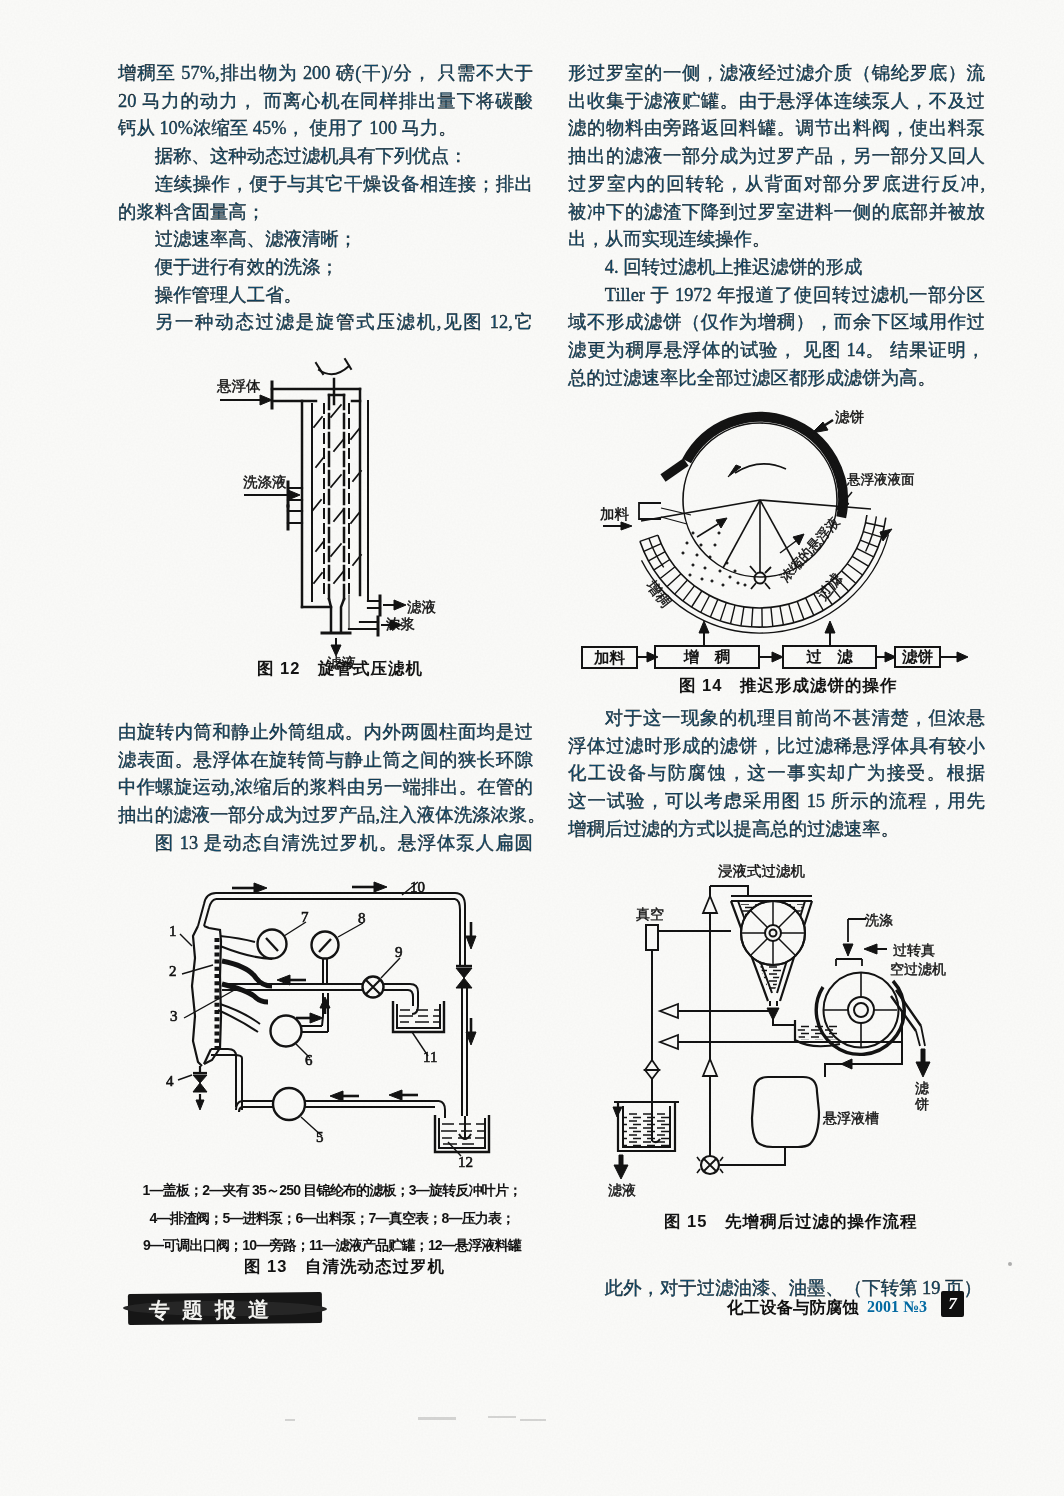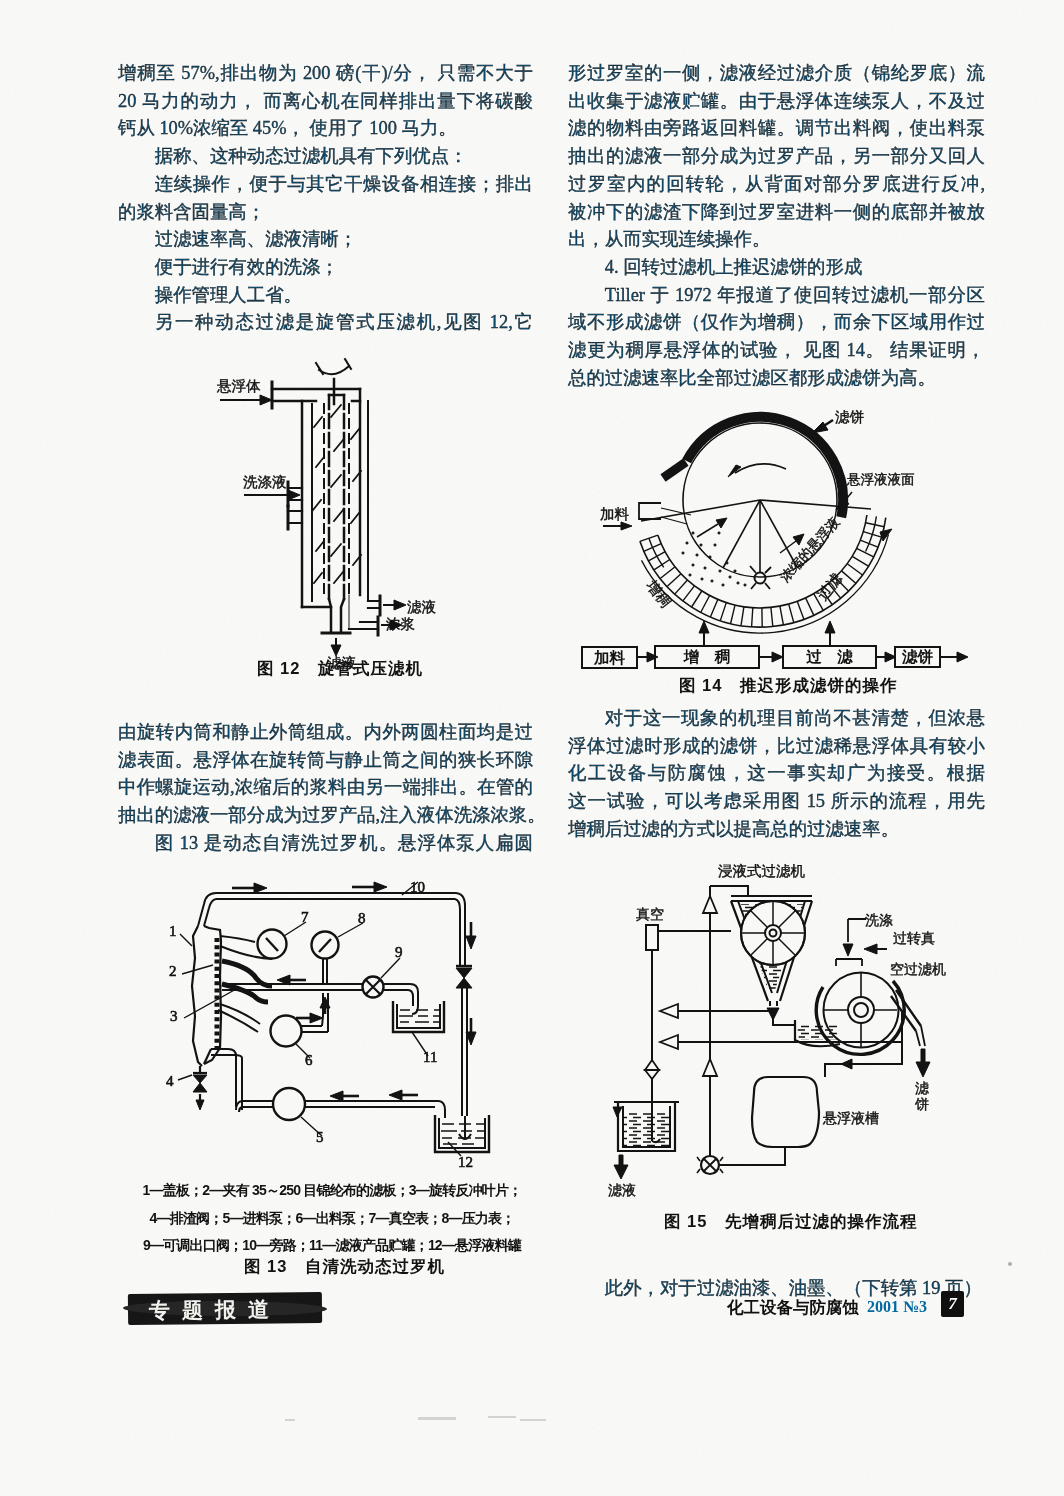--- a/index.html
+++ b/index.html
@@ -60,21 +60,21 @@
   .f14-b2{left:80px;top:241px;width:104px;}
   .f14-b3{left:208px;top:241px;width:93px;}
   .f14-b4{left:320px;top:241px;width:45px;}
   #cap14{left:679px;top:675px;}
   
   #fig15{left:600px;top:860px;width:375px;height:350px;}
   #fig15 .figlabel{font-size:14px;}
   .f15-imm{left:118px;top:2px;font-size:14.5px!important;}
   .f15-vac{left:36px;top:46px;}
   .f15-wash{left:265px;top:52px;}
-  .f15-rot1{left:293px;top:70px;}
+  .f15-rot1{left:293px;top:82px;}
   .f15-rot2{left:290px;top:101px;}
   .f15-cake{left:315px;top:221px;width:16px;line-height:16px;word-break:break-all;white-space:normal!important;}
   .f15-tank{left:223px;top:250px;}
   .f15-filt{left:8px;top:322px;}
   #cap15{left:664px;top:1211px;}
   
   #banner{position:absolute;left:128px;top:1293px;width:194px;height:31px;background:#161616;
           transform:rotate(-0.6deg);border-radius:2px;}
   #banner:before{content:"";position:absolute;left:-5px;top:8px;width:204px;height:15px;
           background:#262626;transform:rotate(0.9deg);border-radius:50%;}

